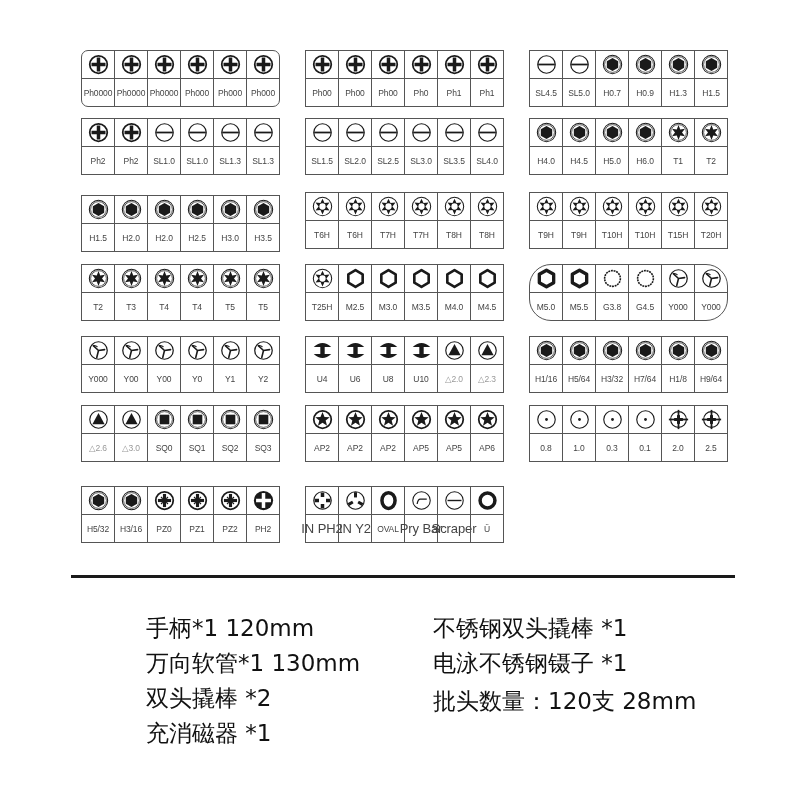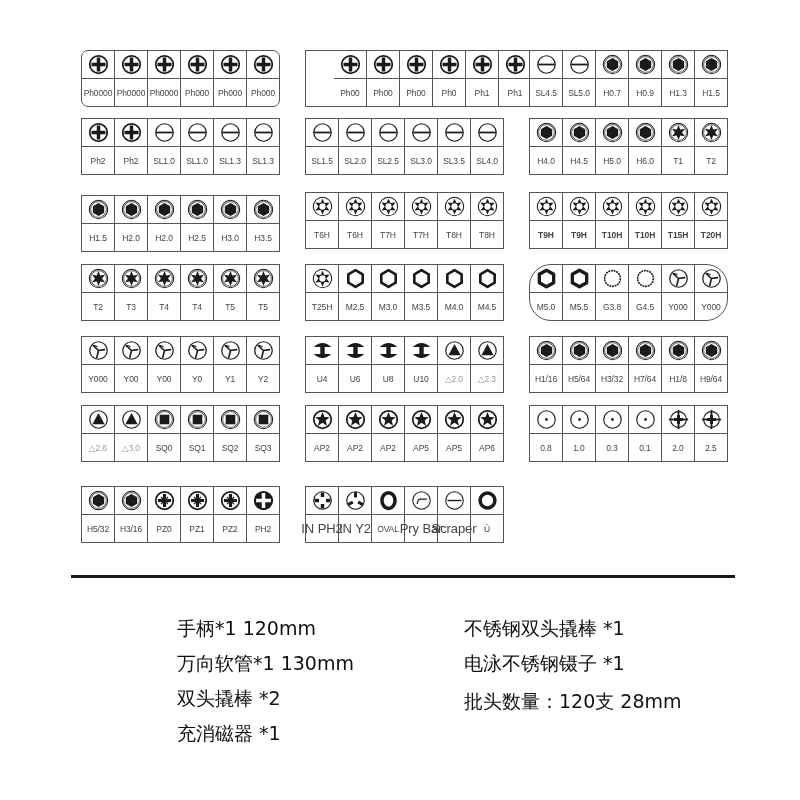--- a/index.html
+++ b/index.html
@@ -9,22 +9,22 @@
   .cell { width: 32px; display: flex; flex-direction: column; border-left: 1px solid #555; }
   .cell:first-child { border-left: none; }
   .icon-box { height: 27px; display: flex; align-items: center; justify-content: center;
               border-bottom: 1px solid #555; }
   .icon-box svg { width: 21px; height: 21px; display: block; }
   .label { height: 27px; display: flex; align-items: center; justify-content: center;
            font-size: 8.5px; color: #444; white-space: nowrap; letter-spacing: -0.1px; }
   .label.small { font-size: 13px; }
   .label.light { color: #999; }
   .divider { position: absolute; left: 71px; top: 575px; width: 664px; height: 3px; background: #1a1a1a; }
-  .specs { position: absolute; font-family: "DejaVu Sans", sans-serif; font-size: 19px;
-           color: #111; line-height: 35px; margin-left: 31px; }
+  .specs { position: absolute; font-family: "DejaVu Sans", sans-serif; font-size: 23px;
+           color: #111; line-height: 35px; }
   .specs div { white-space: nowrap; }
 </style>
 </head>
 <body>
 
 <svg width="0" height="0" style="position:absolute">
   <defs>
     <symbol id="i-phillips" viewBox="0 0 24 24">
       <circle cx="12" cy="12" r="10" fill="none" stroke="#1a1a1a" stroke-width="2"></circle>
       <rect x="10" y="4" width="4" height="16" fill="#1a1a1a"></rect>
@@ -175,21 +175,21 @@
       </div>
       <div class="cell">
         <div class="icon-box">
           <svg viewBox="0 0 24 24">
             <use href="#i-phillips"></use>
           </svg>
         </div>
         <div class="label">Ph000</div>
       </div>
     </div>
-    <div class="group" style="left: 305px; top: 50px; padding-left: 28px;">
+    <div class="group" style="left: 305px; top: 50px;">
       <div class="cell">
         <div class="icon-box">
           <svg viewBox="0 0 24 24">
             <use href="#i-phillips"></use>
           </svg>
         </div>
         <div class="label">Ph00</div>
       </div>
       <div class="cell">
         <div class="icon-box">
@@ -525,21 +525,21 @@
       </div>
       <div class="cell">
         <div class="icon-box">
           <svg viewBox="0 0 24 24">
             <use href="#i-torx-hole"></use>
           </svg>
         </div>
         <div class="label">T8H</div>
       </div>
     </div>
-    <div class="group" style="left: 529px; top: 192px; font-weight: bold;">
+    <div class="group" style="left: 529px; top: 192px;">
       <div class="cell">
         <div class="icon-box">
           <svg viewBox="0 0 24 24">
             <use href="#i-torx-hole"></use>
           </svg>
         </div>
         <div class="label">T9H</div>
       </div>
       <div class="cell">
         <div class="icon-box">

